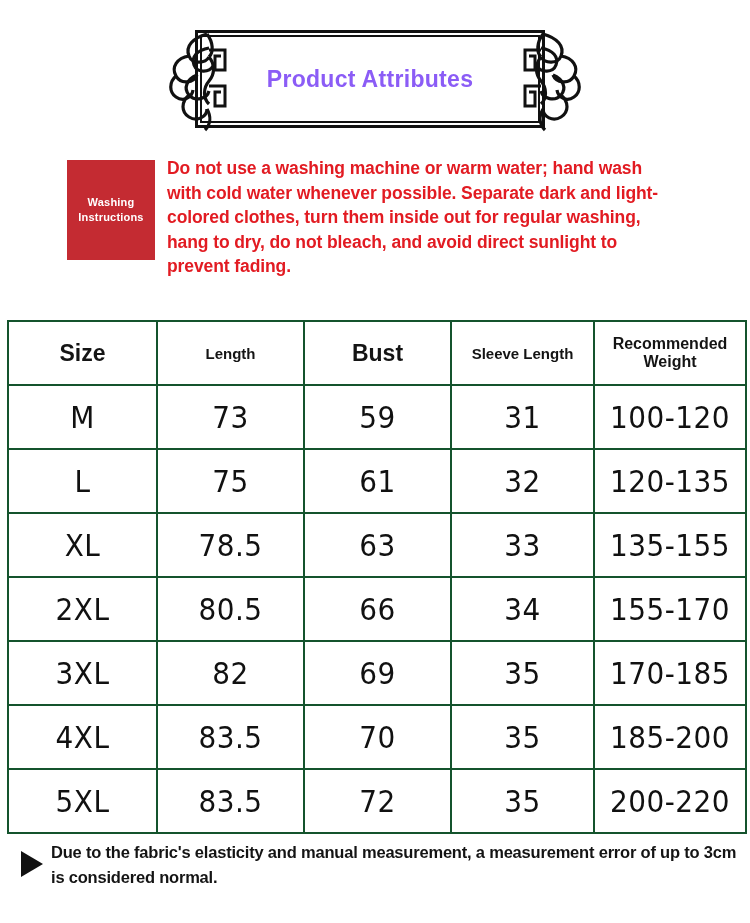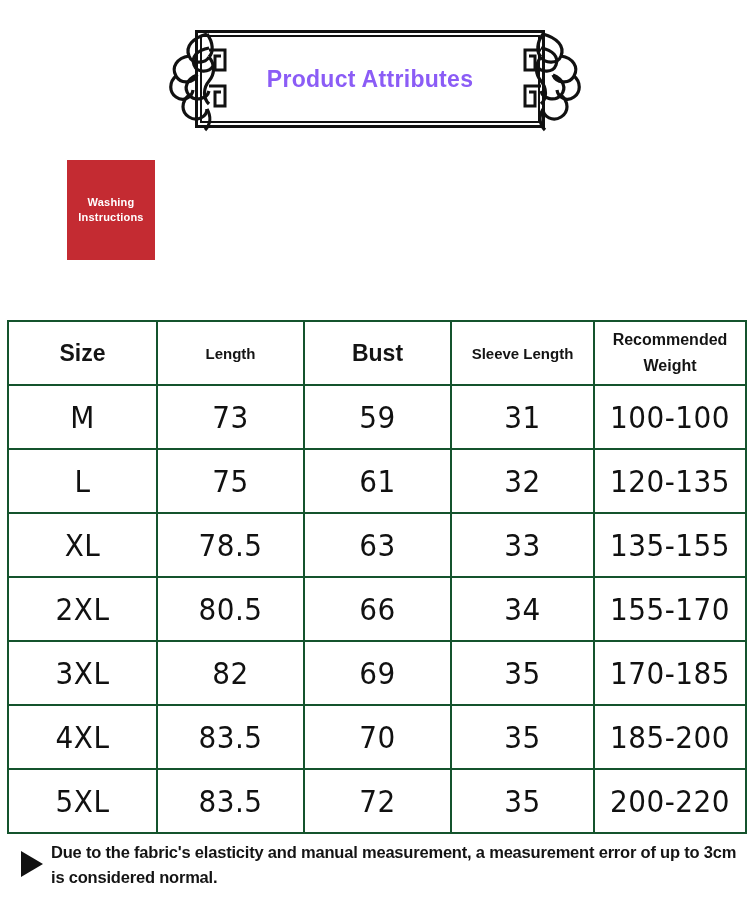--- a/index.html
+++ b/index.html
@@ -160,21 +160,21 @@
   .col-bust    { width: 147px; }
   .col-sleeve  { width: 143px; }
   .col-weight  { width: 152px; }
 
   .th-lg   { font-size: 23px; }
   .th-sm   { font-size: 15px; }
   .th-wrap {
     font-size: 16px;
     text-align: left;
     padding-left: 8px;
-    line-height: 26px;
+    line-height: 18px;
   }
 
   
   .note {
     position: absolute;
     left: 13px;
     top: 840px;
     width: 750px;
     height: 60px;
   }
@@ -268,20 +268,21 @@
 
     <div class="banner-title">Product Attributes</div>
   </div>
 </div>
 
 <div class="wash-section">
   <div class="wash-badge">
     <span>Washing</span>
     <span>Instructions</span>
   </div>
+  <div class="wash-text">Do not use a washing machine or warm water; hand wash with cold water whenever possible. Separate dark and light-colored clothes, turn them inside out for regular washing, hang to dry, do not bleach, and avoid direct sunlight to prevent fading.</div>
 </div>
 
 <table class="size-table">
   <colgroup>
     <col class="col-size">
       <col class="col-length">
       <col class="col-bust">
       <col class="col-sleeve">
       <col class="col-weight">
   </colgroup>
@@ -293,21 +294,21 @@
       <th class="th-sm">Sleeve Length</th>
       <th class="th-wrap">Recommended Weight</th>
     </tr>
   </thead>
   <tbody>
     <tr>
       <td>M</td>
       <td>73</td>
       <td>59</td>
       <td>31</td>
-      <td>100-100</td>
+      <td>100-120</td>
     </tr>
     <tr>
       <td>L</td>
       <td>75</td>
       <td>61</td>
       <td>32</td>
       <td>120-135</td>
     </tr>
     <tr>
       <td>XL</td>

